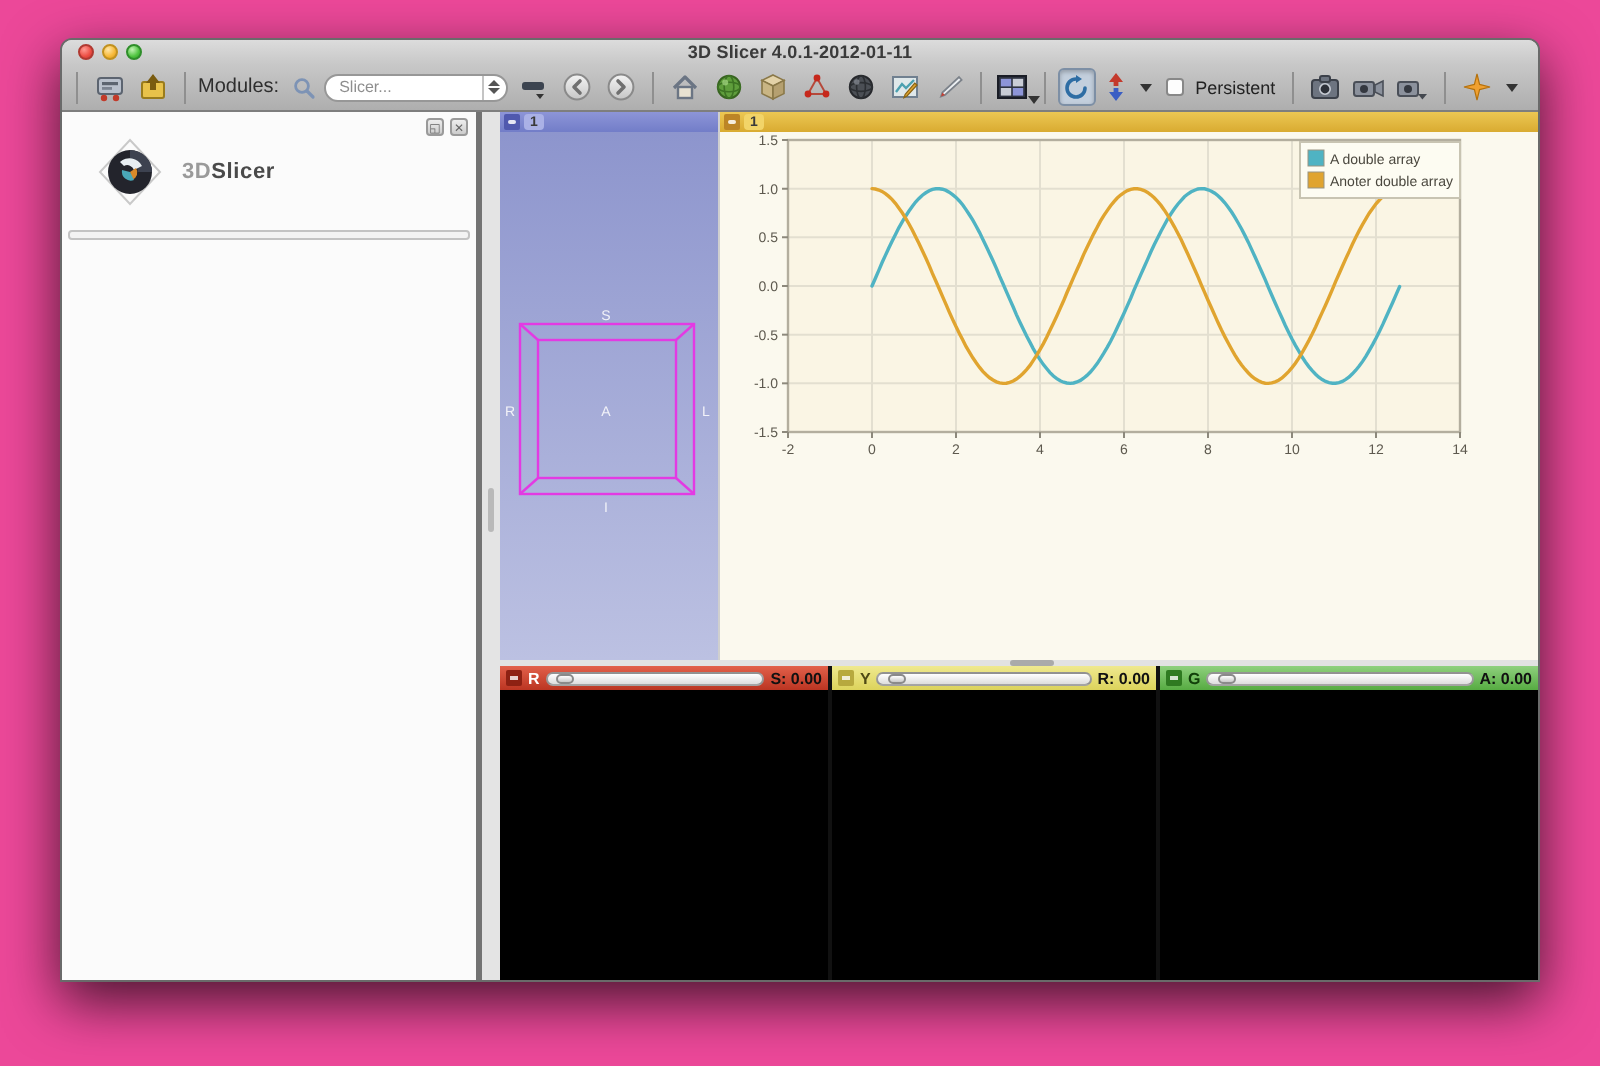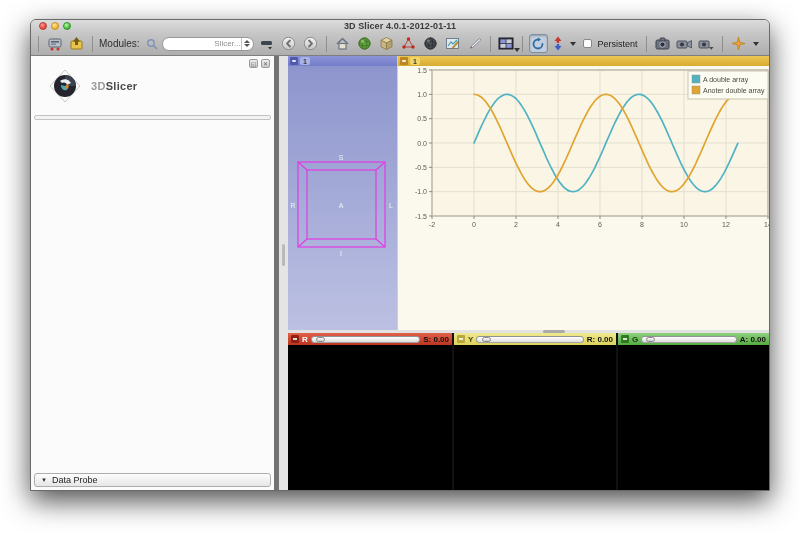--- a/index.html
+++ b/index.html
@@ -1,17 +1,17 @@
 <!DOCTYPE html>
 <html><head>
 <meta charset="utf-8">
 <style>
   * { margin:0; padding:0; box-sizing:border-box; }
   html,body { width:800px; height:533px; background:#000; font-family:"Liberation Sans", sans-serif; overflow:hidden; }
-  #desktop { position:relative; width:800px; height:533px; background:#ffffff;text-align:right; }
+  #desktop { position:relative; width:800px; height:533px; background:#ec4899; }
   #window { position:absolute; left:30px; top:19px; width:740px; height:472px; background:#ececec;
             border-radius:6px 6px 0 0; box-shadow:0 10px 28px rgba(0,0,0,.7); overflow:hidden;
             border:1px solid #6a6a6a; display:flex; flex-direction:column; }
 
   
   #titlebar { height:12px; background:linear-gradient(#dcdcdc,#c8c8c8); position:relative;
               display:flex; align-items:center; justify-content:center; flex:0 0 auto; }
   .lights { position:absolute; left:8px; top:2px; display:flex; gap:4px; }
   .light { width:8px; height:8px; border-radius:50%; }
   .light.red   { background:radial-gradient(circle at 35% 30%, #ff9a92, #ec4d43 60%, #c23a31); border:.5px solid #b03a32;}
@@ -32,21 +32,21 @@
   #modules-combo .step { width:12px; height:12px; border-left:1px solid #c4c4c4; display:flex; flex-direction:column;
                    align-items:center; justify-content:center; color:#555; }
   .caret-up { width:0;height:0;border-left:3px solid transparent;border-right:3px solid transparent;border-bottom:3px solid #555; margin-bottom:1px;}
   .caret-dn { width:0;height:0;border-left:3px solid transparent;border-right:3px solid transparent;border-top:3px solid #555;}
   .mini-caret { width:0;height:0;border-left:3px solid transparent;border-right:3px solid transparent;border-top:4px solid #333; margin-left:2px; flex:0 0 auto;}
   .chk { width:9px; height:9px; background:#fdfdfd; border:1px solid #888; border-radius:2px; margin:0 3px 0 4px; flex:0 0 auto;}
   .chk-label { font-size:9px; color:#222; margin-right:2px; }
 
   
   #main { flex:1 1 auto; display:flex; background:#dadada; min-height:0; }
-  #module-panel { width:248px; background:#fbfbfb; border-right:5px solid #737373; position:relative; flex:0 0 auto; }
+  #module-panel { width:210px; background:#fbfbfb; border-right:3px solid #737373; position:relative; flex:0 0 auto; }
   #panel-topbtns { position:absolute; right:4px; top:3px; display:flex; gap:3px; }
   .pbtn { width:9px; height:9px; border:1px solid #9a9a9a; border-radius:2px; background:linear-gradient(#eee,#ccc);
           display:flex; align-items:center; justify-content:center; font-size:6px; color:#666; }
   #logo-row { display:flex; align-items:center; gap:8px; padding:12px 0 10px 16px; }
   #logo-text { font-size:11px; letter-spacing:.3px; }
   #logo-text .l3d { color:#9a9a9a; font-weight:bold; }
   #logo-text .lslicer { color:#4a4a4a; font-weight:bold; }
   .collapse-bar { margin:2px 3px 0 3px; height:14px; border:1px solid #adadad; border-radius:3px;
                   background:linear-gradient(#fdfdfd,#e6e6e6); display:flex; align-items:center; padding:0 6px; gap:5px; }
   .collapse-bar .tri { font-size:6px; color:#333; }
@@ -307,24 +307,20 @@
             <polygon points="18,2 33,18 18,34 3,18" fill="none" stroke="#c9c9c9" stroke-width="1"></polygon>
             <circle cx="18" cy="18" r="11" fill="#23242c"></circle>
             <path d="M18 7 A11 11 0 0 1 29 18 L22 18 A4.5 4.5 0 0 0 18 13.5 Z" fill="#3d4250"></path>
             <path d="M13 13 A7 7 0 0 1 24 15 L20 17 A3.5 3.5 0 0 0 15 15 Z" fill="#e8eef2"></path>
             <path d="M21 16 A4 4 0 0 1 19 22 L18 18 Z" fill="#d88a2a"></path>
             <path d="M14 17 A4.5 4.5 0 0 0 20 22 L18 18 Z" fill="#4aa8b8"></path>
           </svg>
           <span id="logo-text"><span class="l3d">3D</span><span class="lslicer">Slicer</span></span>
         </div>
         <div class="thin-strip"></div>
-        <div class="collapse-bar" id="data-probe-bar">
-          <span class="tri">▼</span>
-          <span class="clabel">Data Probe</span>
-        </div>
       </div>
 
       <div id="vsplitter">
         <div class="pill"></div>
       </div>
 
       <div id="views">
         <div id="toprow">
 
           <div id="threed-view">

